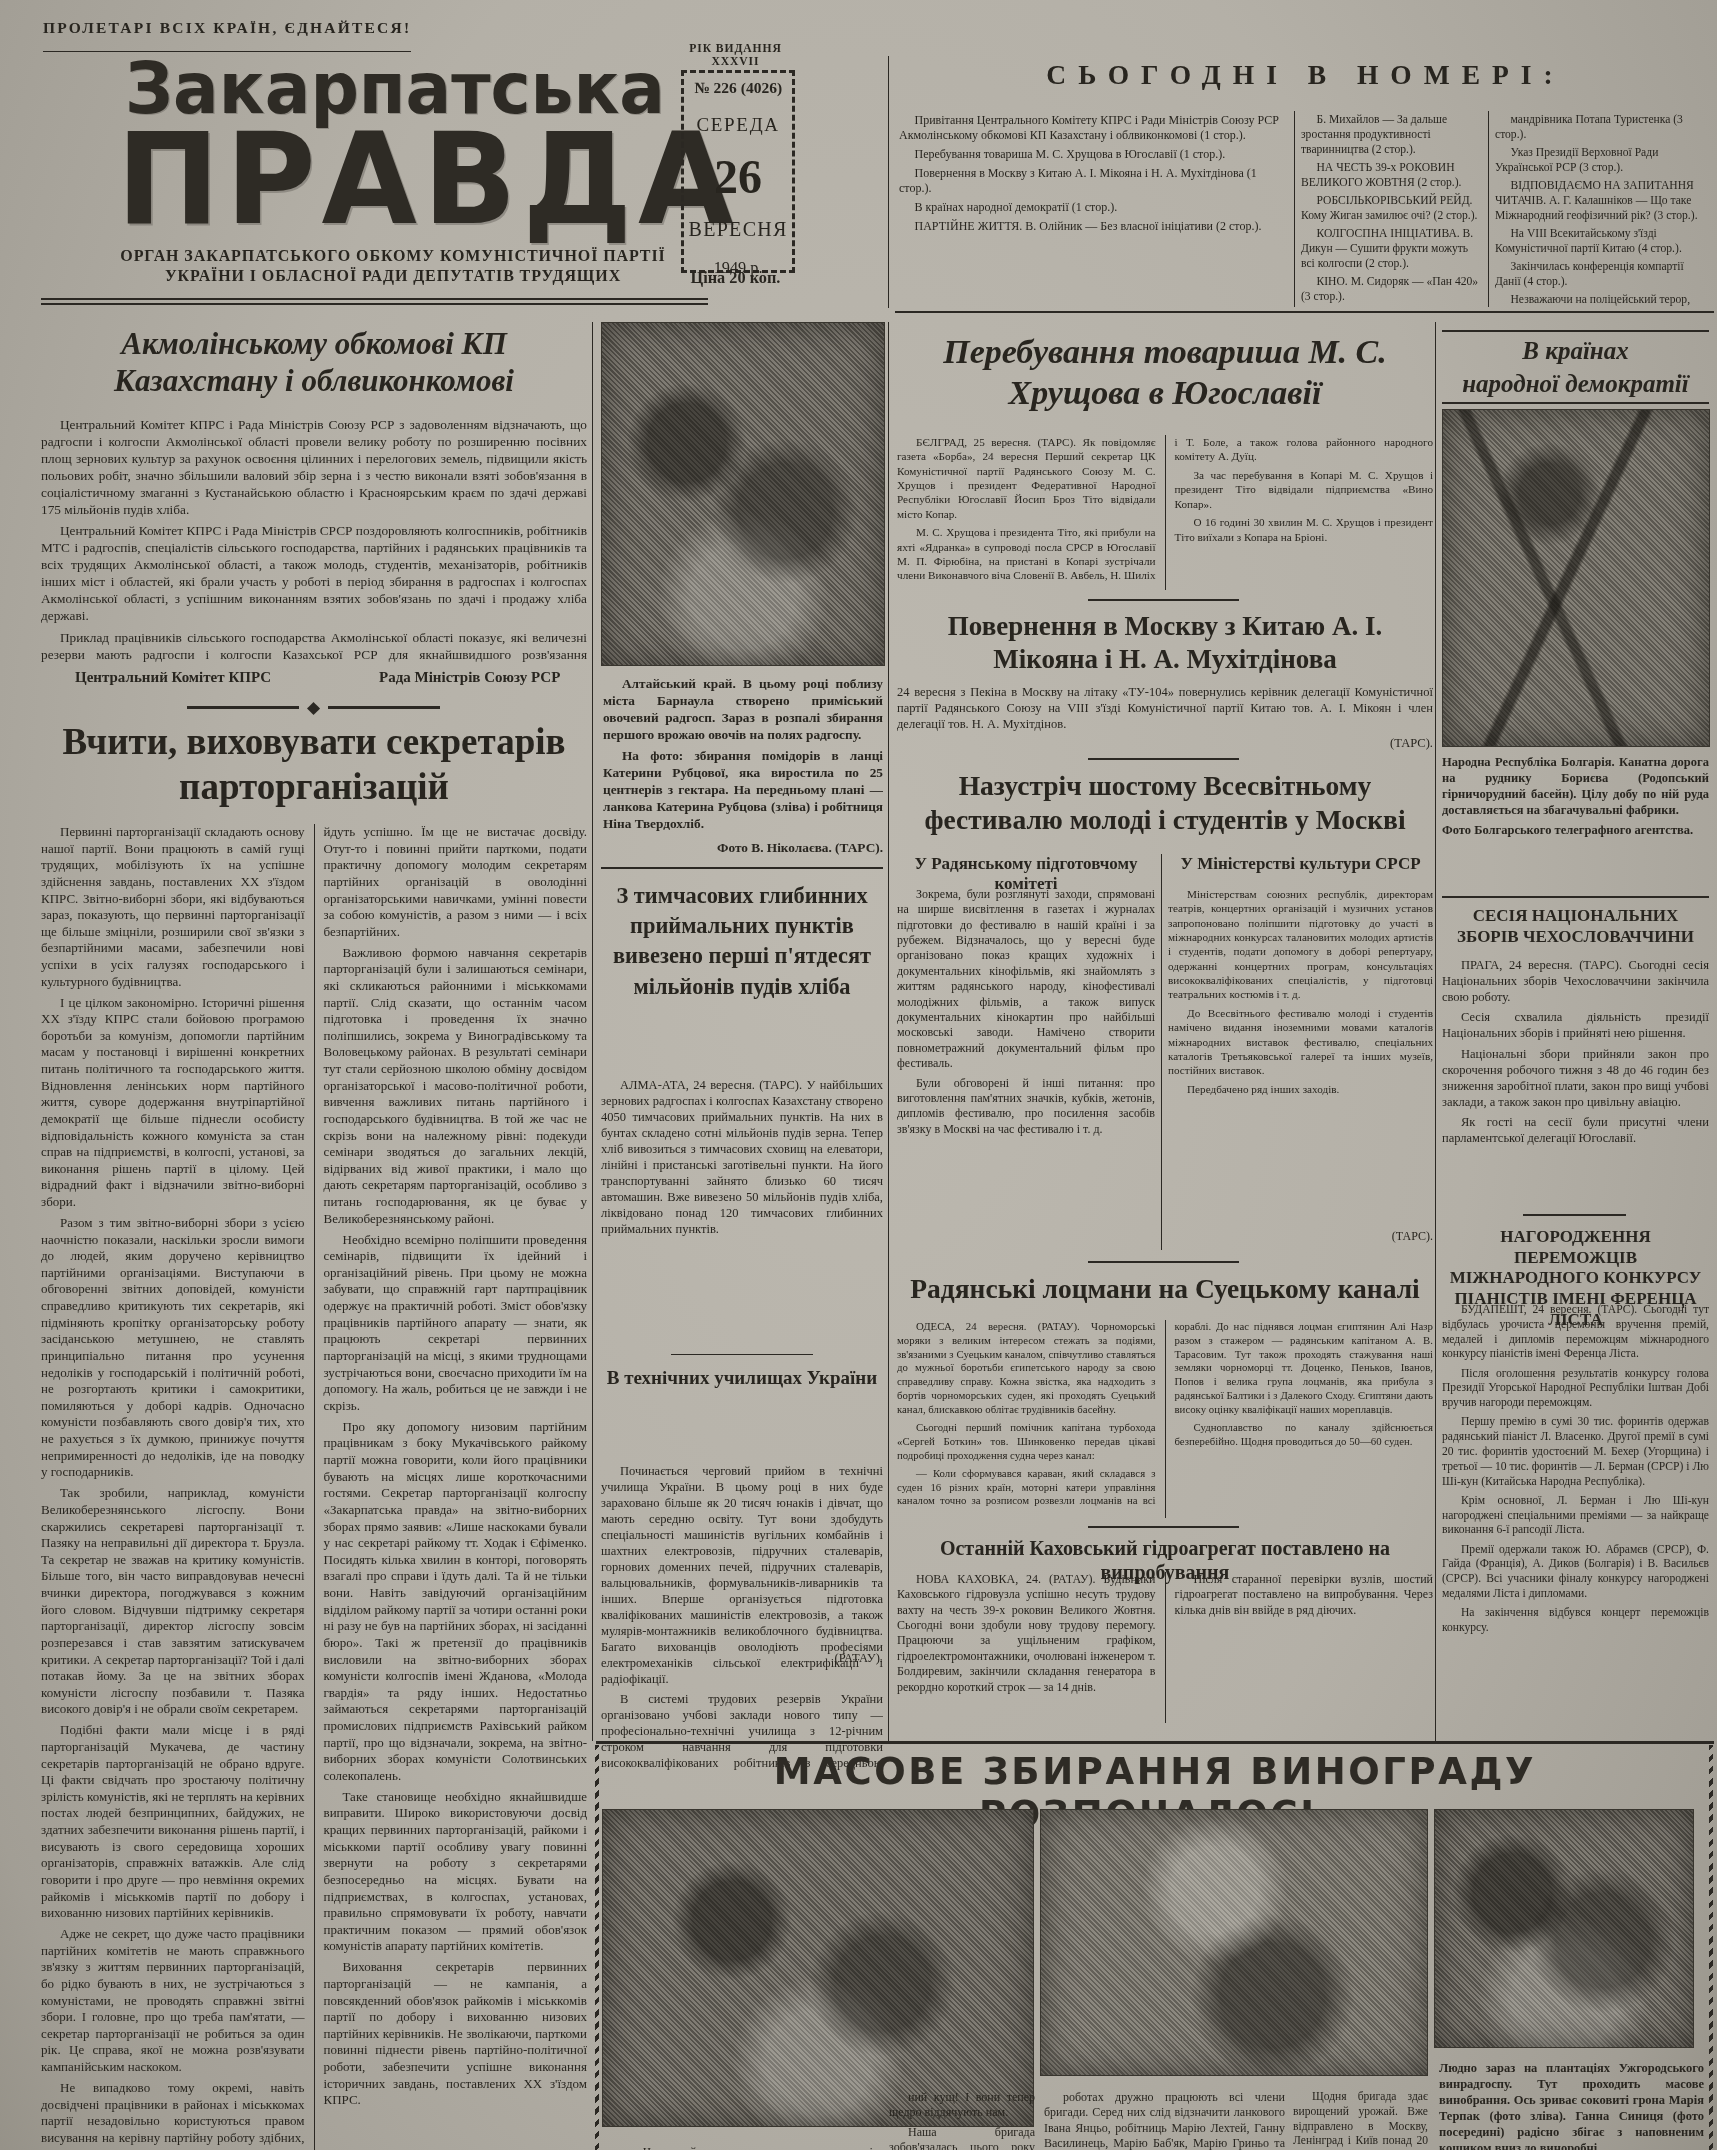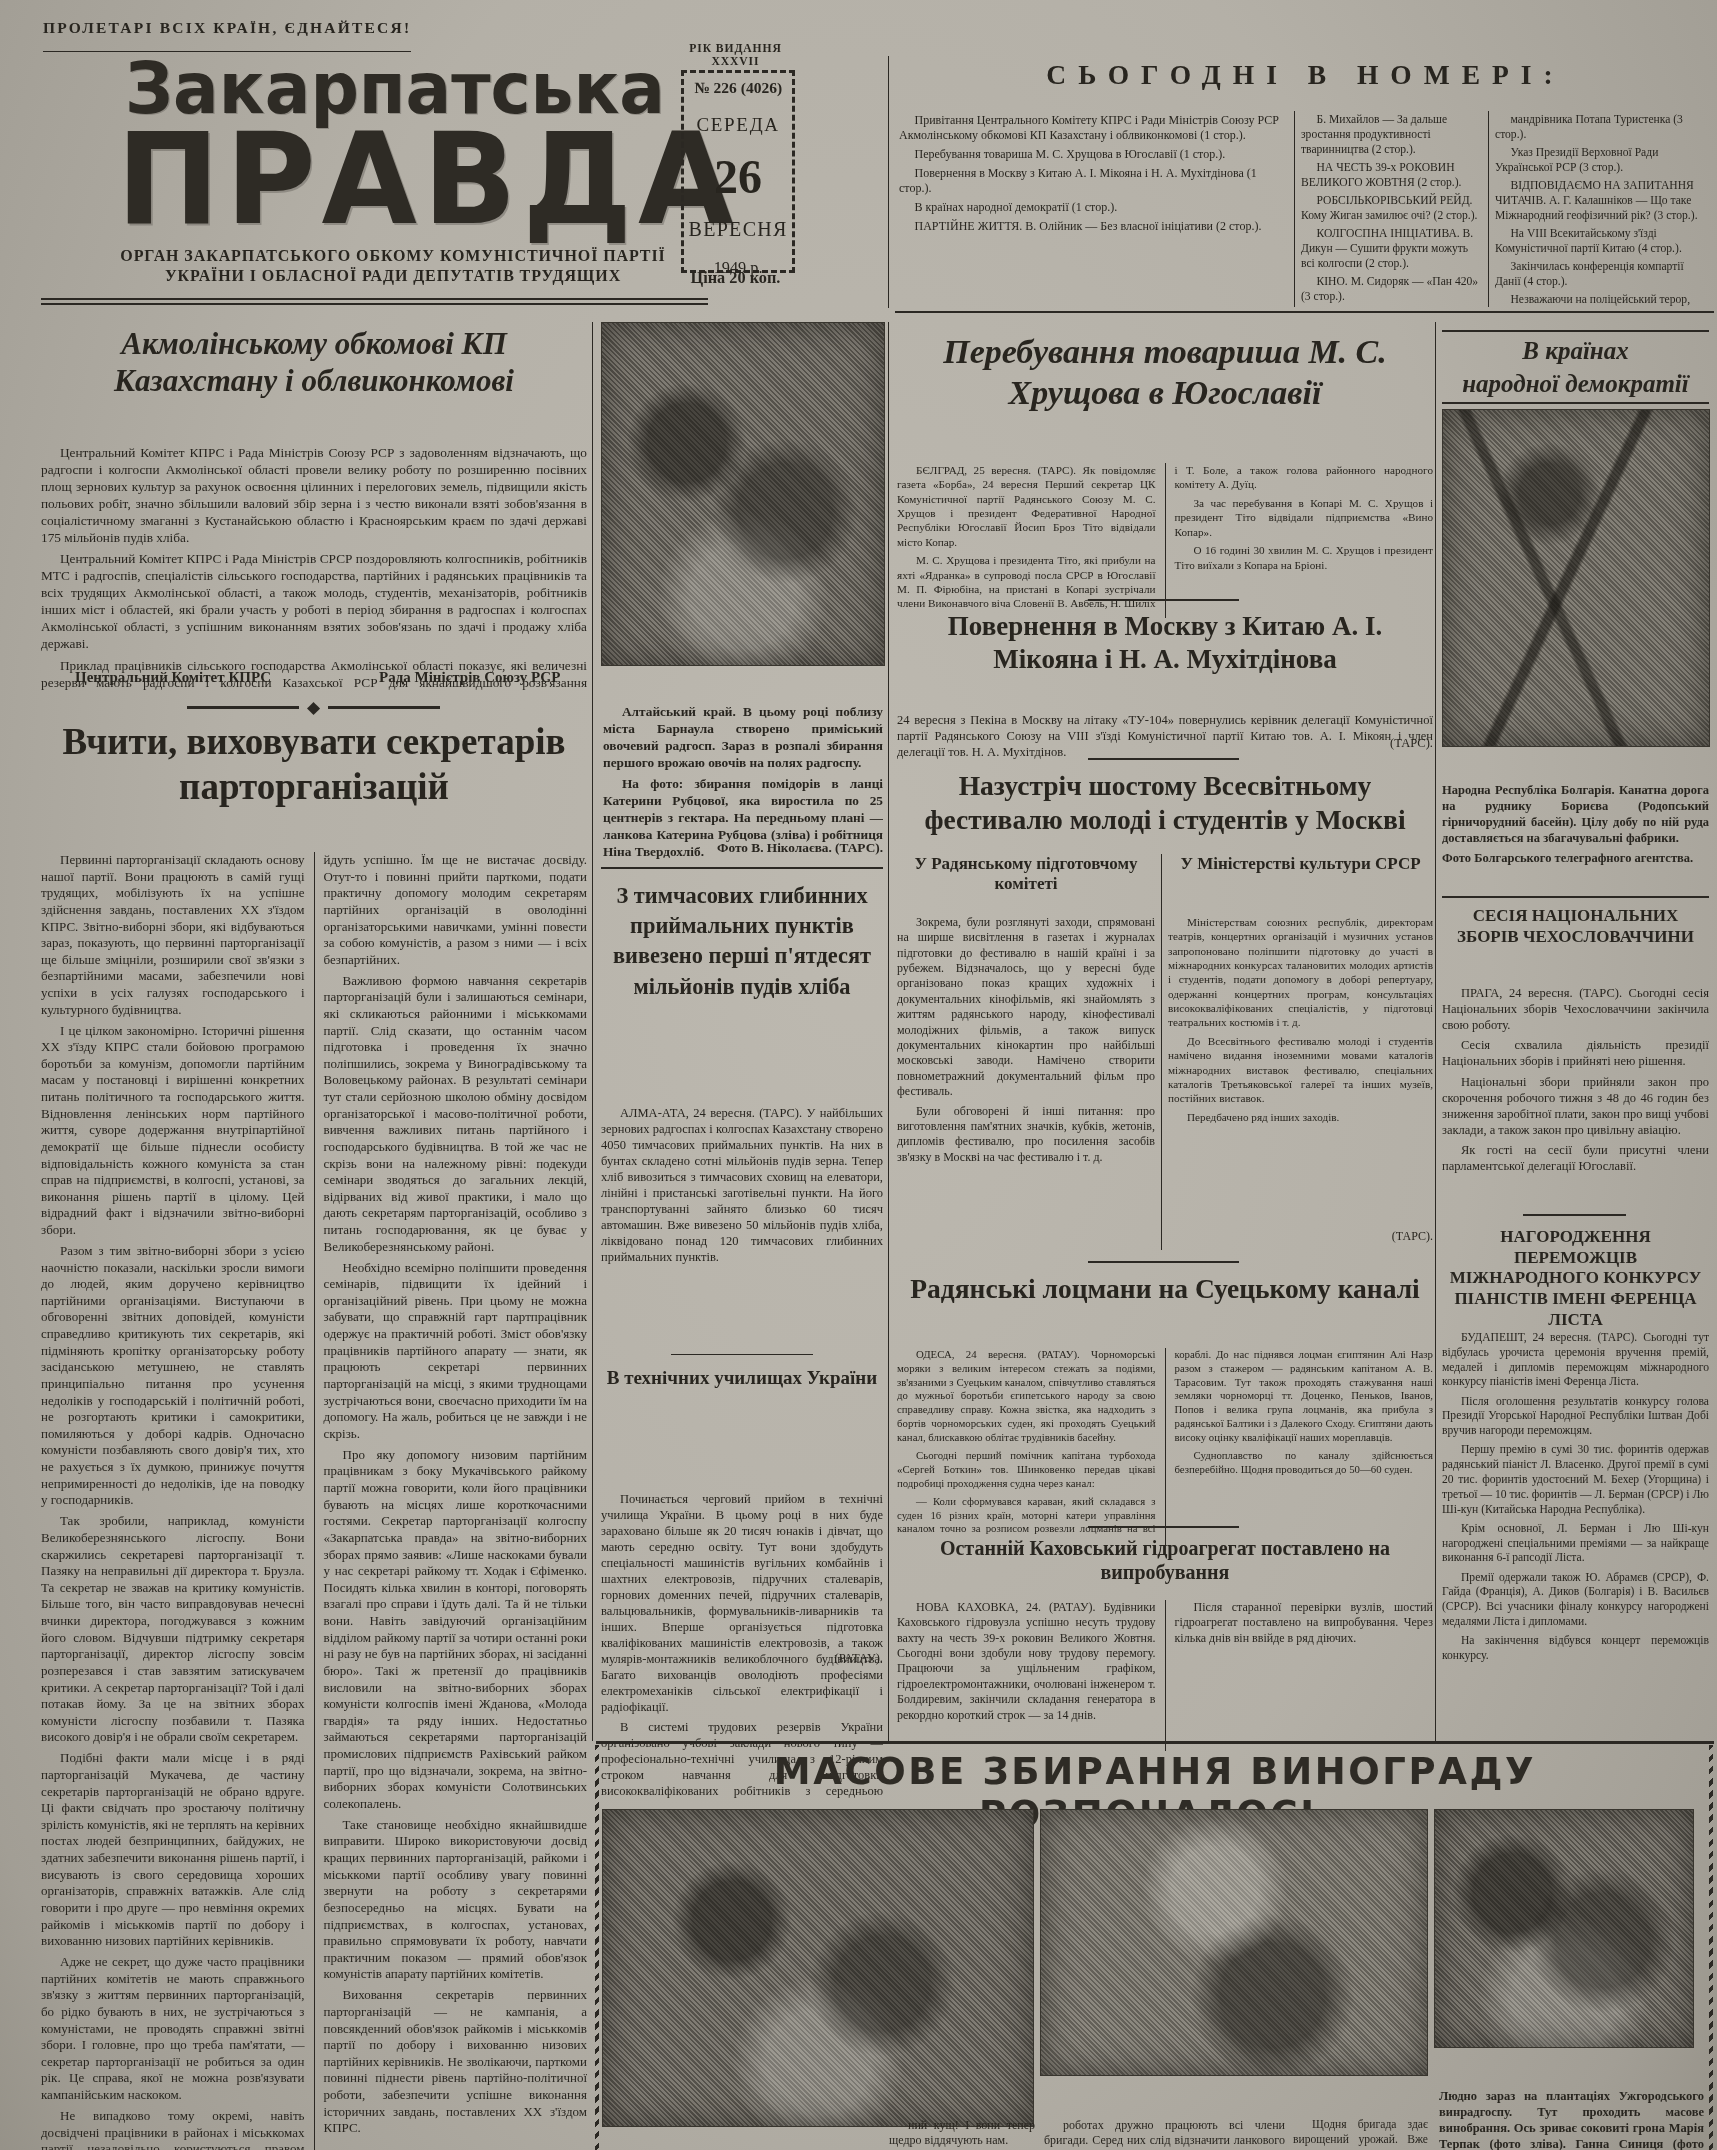--- a/index.html
+++ b/index.html
@@ -1,20 +1,20 @@
 <!DOCTYPE html>
 <html style="font-size:6.9px"><head>
 <meta charset="utf-8">
 <style>
   html,body{margin:0;padding:0;background:#6e6a62;}
   .page{position:relative;width:1718px;height:2355px;overflow:hidden;
     background:radial-gradient(ellipse at 50% 38%, #bdb9b0 0%, #b4b0a7 52%, #a29e95 84%, #8d897f 100%);
     font-family:"Liberation Serif", serif; color:#28251f;}
   .abs{position:absolute;}
-  .just{text-align:justify;margin-top:28px;}
+  .just{text-align:justify;}
   .ctr{text-align:center;}
   .rt{text-align:right;}
   p{margin:0 0 4.3px 0;text-indent:19px;line-height:1.28;}
   .nop p{text-indent:0;}
   .rule{background:#2b2823;}
   .drule{border-top:2.2px solid #2b2823;border-bottom:2.2px solid #2b2823;height:2.6px;background:transparent;}
   .vrule{width:1.3px;background:#2b2823;}
   .zig{background:repeating-linear-gradient(135deg,#2b2823 0 3.9px,transparent 3.9px 8.6px);}
   .slogan{font-size:15.5px;font-weight:bold;letter-spacing:2.2px;border-bottom:1.7px solid #2b2823;padding-bottom:14px;}
   .mast1{font-family:"DejaVu Sans",sans-serif;font-weight:900;font-size:72px;line-height:1;transform:scaleX(.94);transform-origin:center;color:#2e2b25;text-shadow:1.3px 1.3px 0 rgba(40,37,31,.25);}

